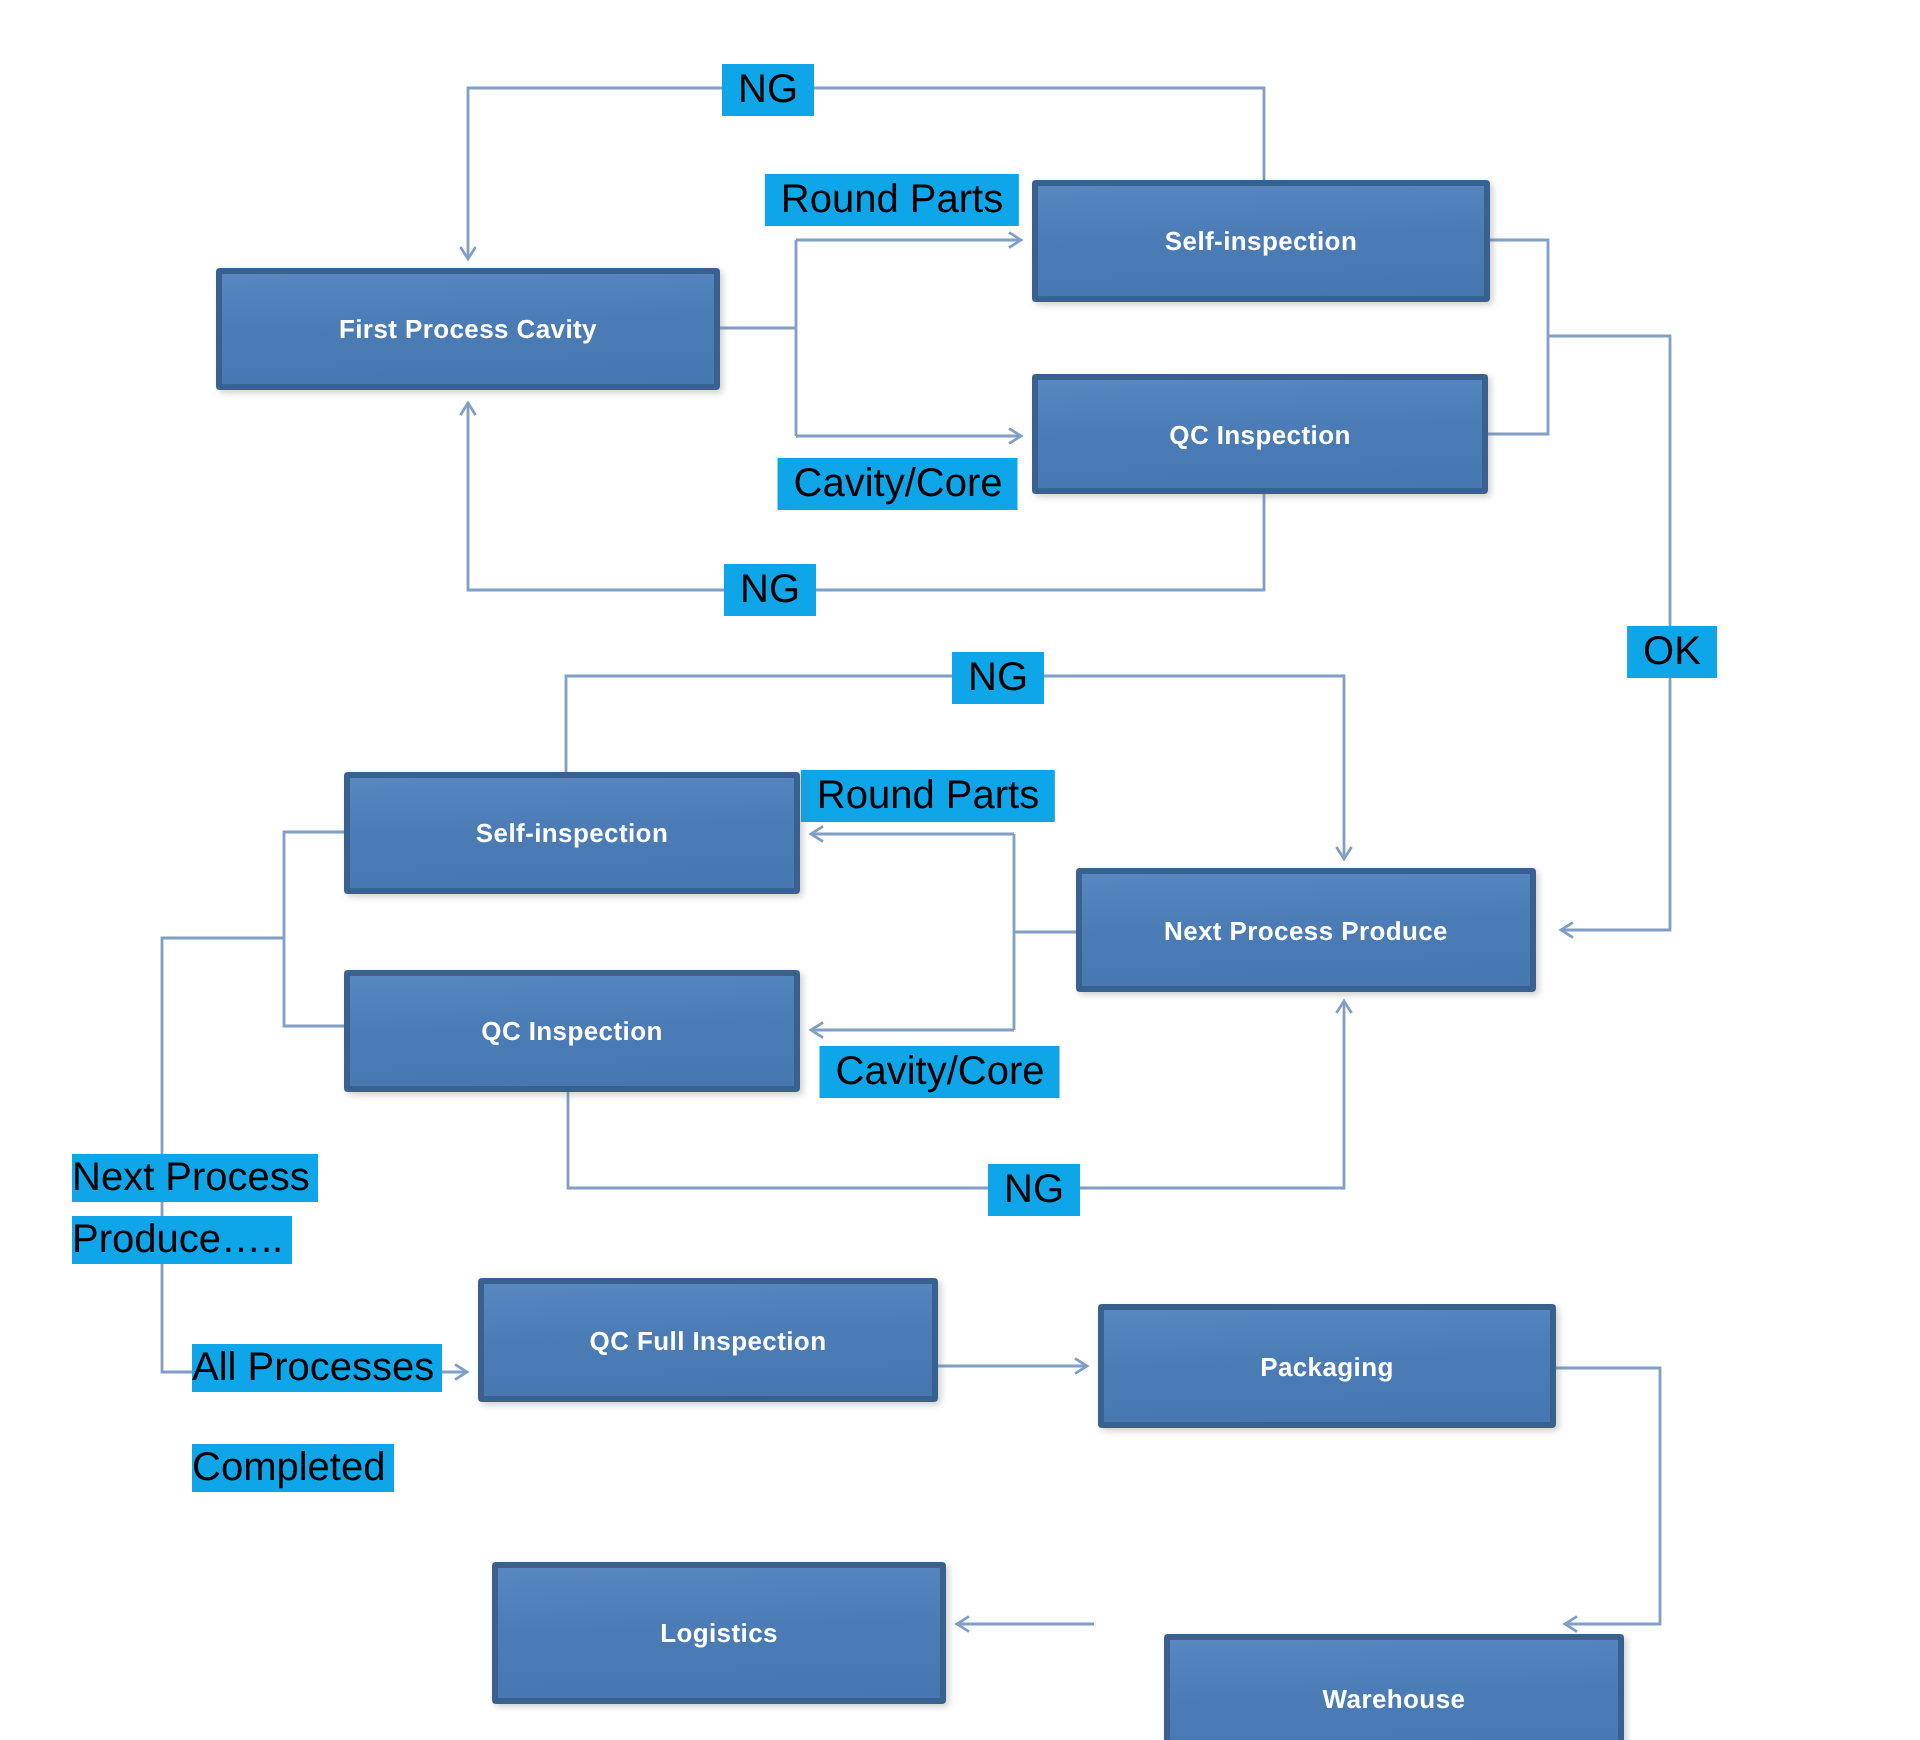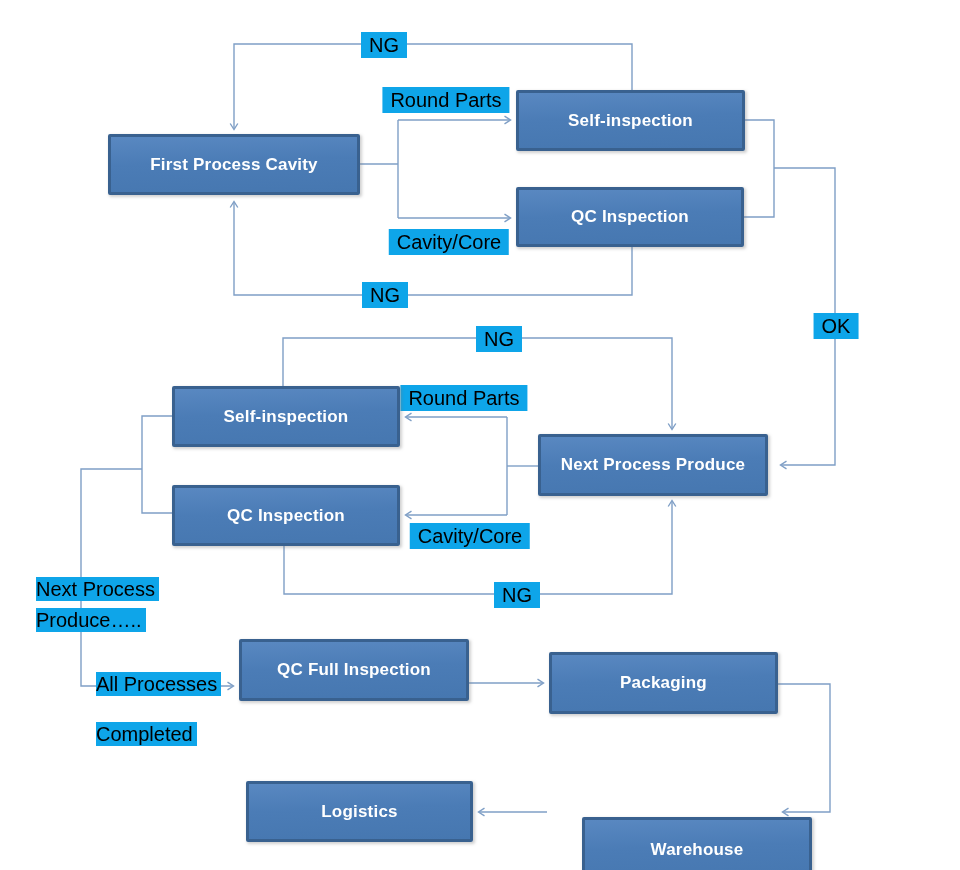--- a/index.html
+++ b/index.html
@@ -5,21 +5,21 @@
   html,body{margin:0;padding:0;background:#ffffff;}
   #canvas{
     position:relative;width:960px;height:870px;background:#ffffff;overflow:hidden;
     font-family:"Liberation Sans","DejaVu Sans",sans-serif;
   }
   #edges{position:absolute;left:0;top:0;width:960px;height:870px;z-index:1;}
   .flow-node{
     position:absolute;z-index:3;display:flex;align-items:center;justify-content:center;
     background:linear-gradient(178deg,#5988C1 0%,#4B7CB6 45%,#4677B0 100%);
     border:3px solid #39618F;border-radius:2px;box-sizing:border-box;
-    color:#ffffff;font-weight:bold;font-size:17px;letter-spacing:0.2px;
+    color:#ffffff;font-weight:bold;font-size:13px;letter-spacing:0.2px;
     box-shadow:1.5px 1.5px 3px rgba(120,120,120,0.35);
     text-align:center;
   }
   .edge-label{
     position:absolute;z-index:2;transform:translate(-50%,-50%);
     background:#0ea5e9;color:#000000;font-size:20px;line-height:24px;
     padding:1px 8px;white-space:nowrap;
   }
   .edge-label.no-center{transform:none;padding:0 4px 0 0;}
 </style>
@@ -72,16 +72,16 @@
     </div>
   <div id="nodes">
       <div class="flow-node" style="left: 108px; top: 134px; width: 252px; height: 61px;">First Process Cavity</div>
       <div class="flow-node" style="left: 516px; top: 90px; width: 229px; height: 61px;">Self-inspection</div>
       <div class="flow-node" style="left: 516px; top: 187px; width: 228px; height: 60px;">QC Inspection</div>
       <div class="flow-node" style="left: 172px; top: 386px; width: 228px; height: 61px;">Self-inspection</div>
       <div class="flow-node" style="left: 172px; top: 485px; width: 228px; height: 61px;">QC Inspection</div>
       <div class="flow-node" style="left: 538px; top: 434px; width: 230px; height: 62px;">Next Process Produce</div>
       <div class="flow-node" style="left: 239px; top: 639px; width: 230px; height: 62px;">QC Full Inspection</div>
       <div class="flow-node" style="left: 549px; top: 652px; width: 229px; height: 62px;">Packaging</div>
-      <div class="flow-node" style="left: 246px; top: 781px; width: 227px; height: 61px;">Logistics</div>
+      <div class="flow-node" style="left: 246px; top: 781px; width: 227px; height: 71px;">Logistics</div>
       <div class="flow-node" style="left: 547px; top: 817px; width: 230px; height: 65px; margin-left: 35px;">Warehouse</div>
     </div>
 </div>
 
 </body></html>

